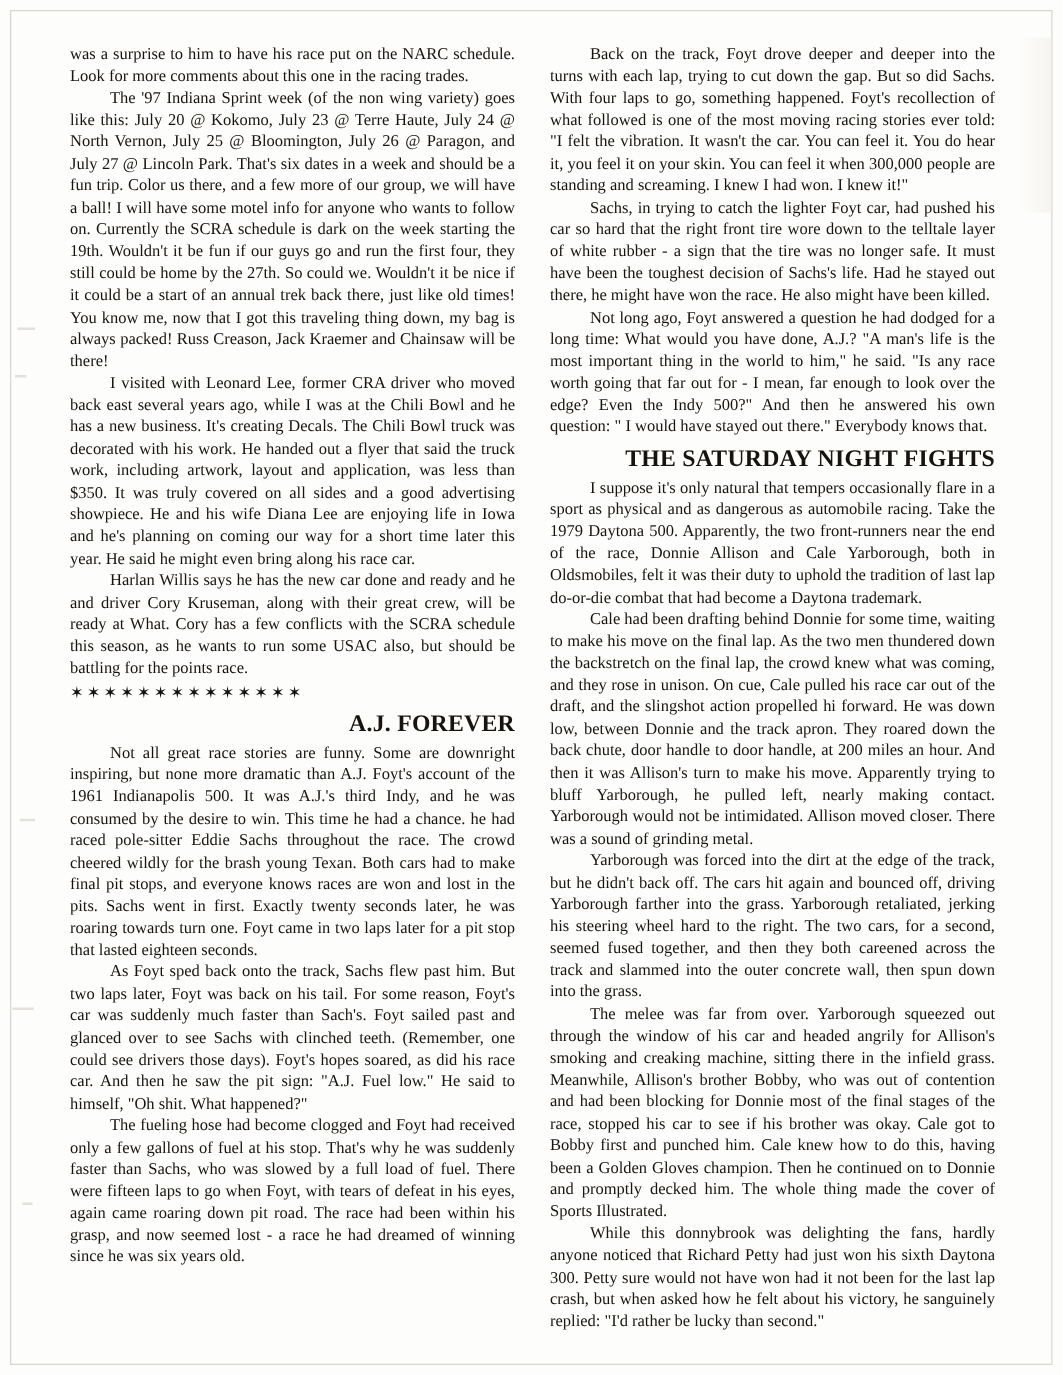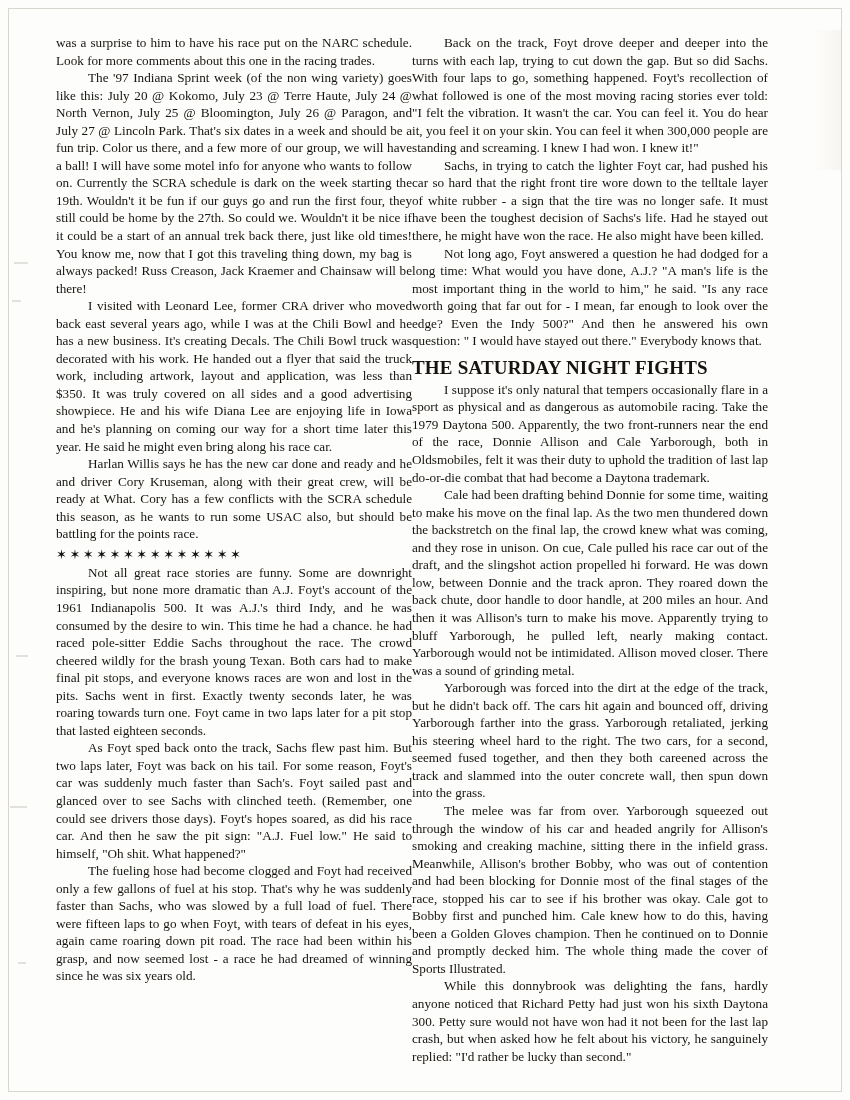--- a/index.html
+++ b/index.html
@@ -26,20 +26,21 @@
     border: 1px solid #d9d6cf;
     pointer-events: none;
   }
   .columns {
     position: absolute;
     left: 56px;
     top: 34px;
     width: 740px;
     height: 1030px;
     display: flex;
+    gap: 28px;
   }
   .col {
     width: 356px;
   }
   p {
     margin: 0;
     font-size: 13.2px;
     line-height: 1.33;
     text-align: justify;
     text-indent: 32px;
@@ -47,20 +48,21 @@
   }
   p.noindent {
     text-indent: 0;
   }
   h2.section {
     margin: 7px 0 2px 0;
     font-size: 19px;
     font-weight: bold;
     letter-spacing: 0.2px;
     font-family: "Liberation Serif", serif;
+    text-align: right;
   }
   .divider {
     text-align: left;
     font-size: 13px;
     letter-spacing: 2.5px;
     margin: 4px 0 2px 0;
     font-family: "DejaVu Sans", sans-serif;
     color: #111;
   }
   .smudge {
@@ -96,20 +98,21 @@
   <div class="smudge s5"></div>
 
   <div class="columns">
 
     <div class="col">
       <p class="noindent">was a surprise to him to have his race put on the NARC schedule. Look for more comments about this one in the racing trades.</p>
       <p>The '97 Indiana Sprint week (of the non wing variety) goes like this: July 20 @ Kokomo, July 23 @ Terre Haute, July 24 @ North Vernon, July 25 @ Bloomington, July 26 @ Paragon, and July 27 @ Lincoln Park. That's six dates in a week and should be a fun trip. Color us there, and a few more of our group, we will have a ball! I will have some motel info for anyone who wants to follow on. Currently the SCRA schedule is dark on the week starting the 19th. Wouldn't it be fun if our guys go and run the first four, they still could be home by the 27th. So could we. Wouldn't it be nice if it could be a start of an annual trek back there, just like old times! You know me, now that I got this traveling thing down, my bag is always packed! Russ Creason, Jack Kraemer and Chainsaw will be there!</p>
       <p>I visited with Leonard Lee, former CRA driver who moved back east several years ago, while I was at the Chili Bowl and he has a new business. It's creating Decals. The Chili Bowl truck was decorated with his work. He handed out a flyer that said the truck work, including artwork, layout and application, was less than $350. It was truly covered on all sides and a good advertising showpiece. He and his wife Diana Lee are enjoying life in Iowa and he's planning on coming our way for a short time later this year. He said he might even bring along his race car.</p>
       <p>Harlan Willis says he has the new car done and ready and he and driver Cory Kruseman, along with their great crew, will be ready at What. Cory has a few conflicts with the SCRA schedule this season, as he wants to run some USAC also, but should be battling for the points race.</p>
       <div class="divider">✶✶✶✶✶✶✶✶✶✶✶✶✶✶</div>
+      <h2 class="section">A.J. FOREVER</h2>
       <p>Not all great race stories are funny. Some are downright inspiring, but none more dramatic than A.J. Foyt's account of the 1961 Indianapolis 500. It was A.J.'s third Indy, and he was consumed by the desire to win. This time he had a chance. he had raced pole-sitter Eddie Sachs throughout the race. The crowd cheered wildly for the brash young Texan. Both cars had to make final pit stops, and everyone knows races are won and lost in the pits. Sachs went in first. Exactly twenty seconds later, he was roaring towards turn one. Foyt came in two laps later for a pit stop that lasted eighteen seconds.</p>
       <p>As Foyt sped back onto the track, Sachs flew past him. But two laps later, Foyt was back on his tail. For some reason, Foyt's car was suddenly much faster than Sach's. Foyt sailed past and glanced over to see Sachs with clinched teeth. (Remember, one could see drivers those days). Foyt's hopes soared, as did his race car. And then he saw the pit sign: "A.J. Fuel low." He said to himself, "Oh shit. What happened?"</p>
       <p>The fueling hose had become clogged and Foyt had received only a few gallons of fuel at his stop. That's why he was suddenly faster than Sachs, who was slowed by a full load of fuel. There were fifteen laps to go when Foyt, with tears of defeat in his eyes, again came roaring down pit road. The race had been within his grasp, and now seemed lost - a race he had dreamed of winning since he was six years old.</p>
     </div>
 
     <div class="col">
       <p>Back on the track, Foyt drove deeper and deeper into the turns with each lap, trying to cut down the gap. But so did Sachs. With four laps to go, something happened. Foyt's recollection of what followed is one of the most moving racing stories ever told: "I felt the vibration. It wasn't the car. You can feel it. You do hear it, you feel it on your skin. You can feel it when 300,000 people are standing and screaming. I knew I had won. I knew it!"</p>
       <p>Sachs, in trying to catch the lighter Foyt car, had pushed his car so hard that the right front tire wore down to the telltale layer of white rubber - a sign that the tire was no longer safe. It must have been the toughest decision of Sachs's life. Had he stayed out there, he might have won the race. He also might have been killed.</p>
       <p>Not long ago, Foyt answered a question he had dodged for a long time: What would you have done, A.J.? "A man's life is the most important thing in the world to him," he said. "Is any race worth going that far out for - I mean, far enough to look over the edge? Even the Indy 500?" And then he answered his own question: " I would have stayed out there." Everybody knows that.</p>
       <h2 class="section">THE SATURDAY NIGHT FIGHTS</h2>

